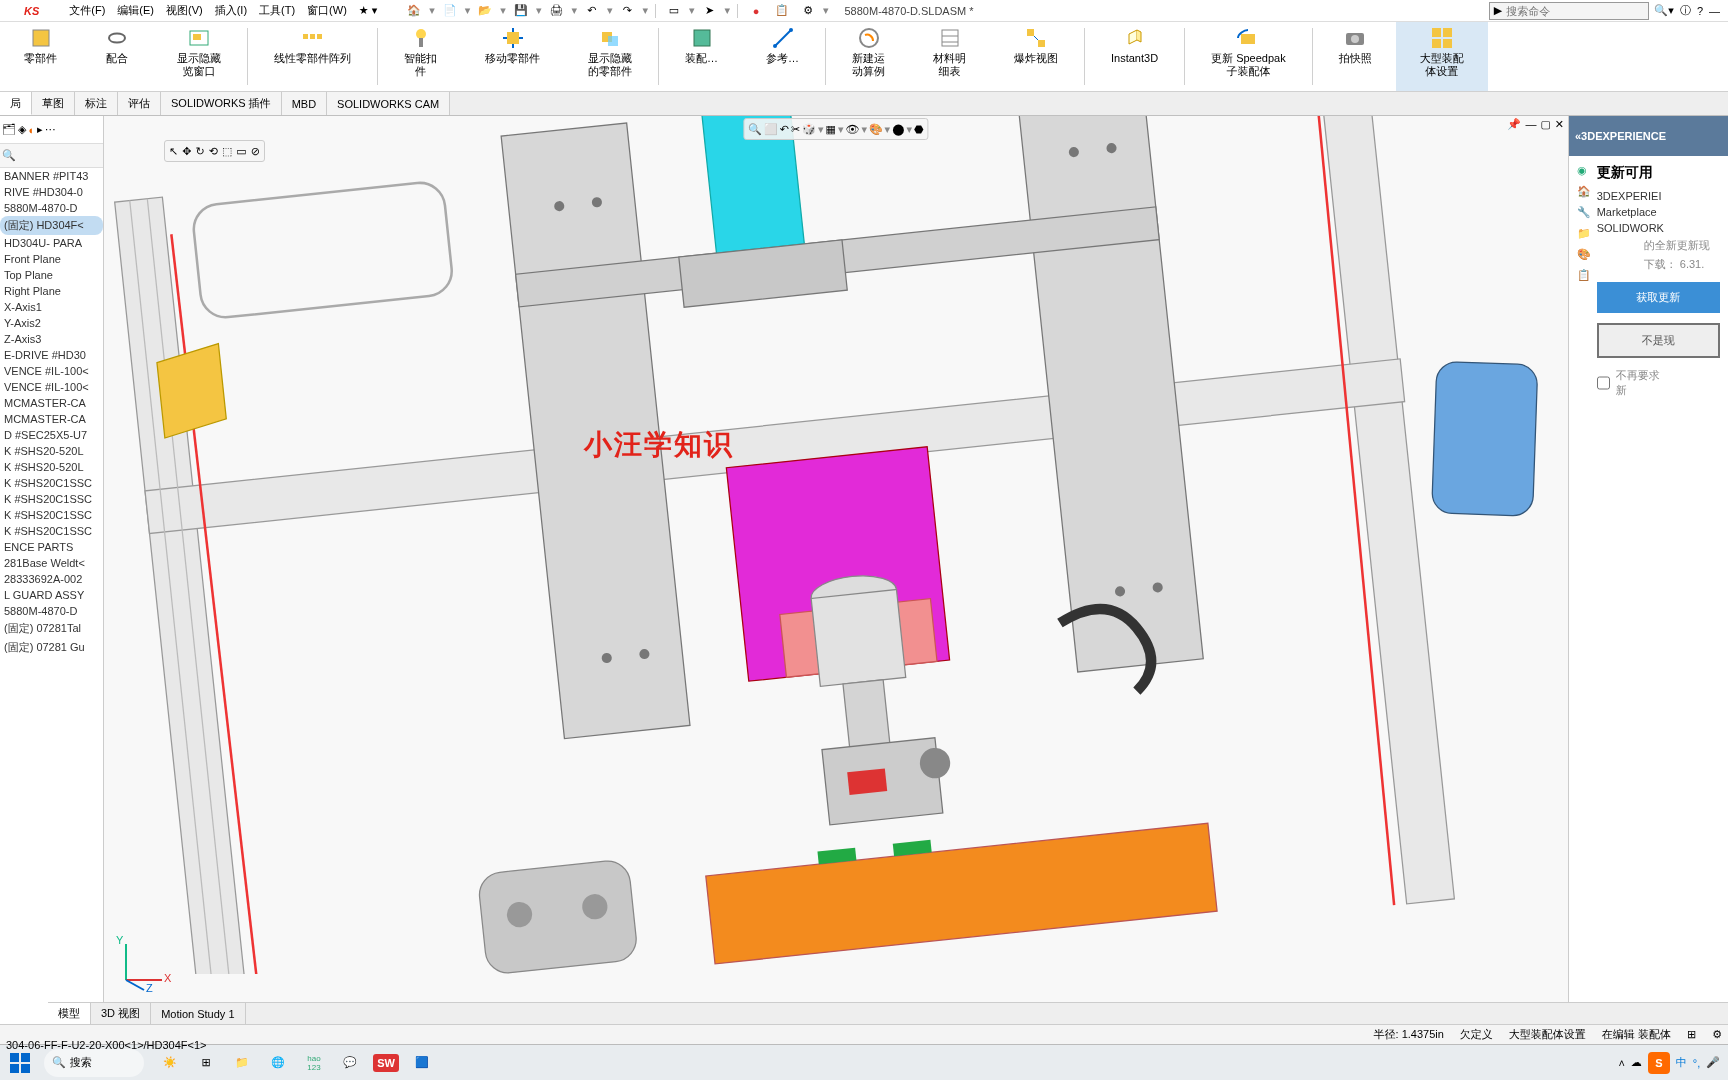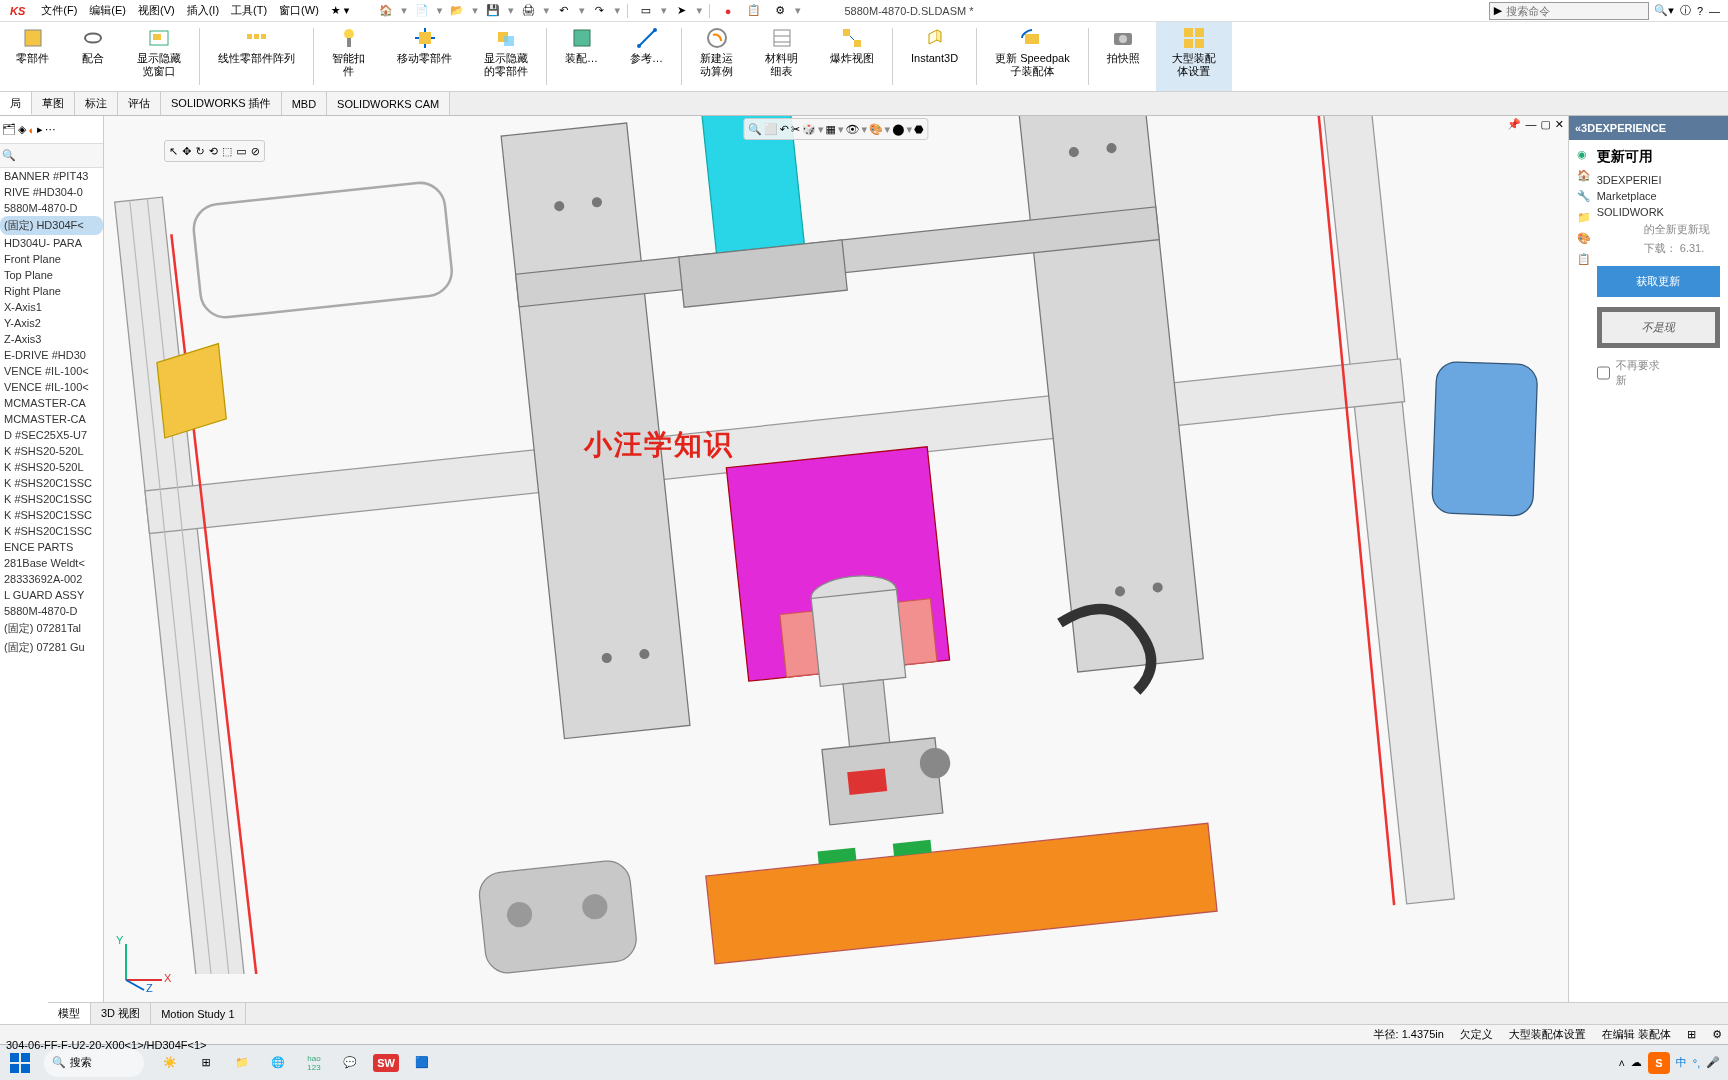--- a/index.html
+++ b/index.html
@@ -1,58 +1,58 @@
 <!DOCTYPE html>
 <html><head>
 <meta charset="utf-8">
 <style>
 *{margin:0;padding:0;box-sizing:border-box;font-family:"Microsoft YaHei","Segoe UI",sans-serif;font-size:11px;}
 body{width:1728px;height:1080px;background:#fff;overflow:hidden;position:relative;}
 .menubar{height:22px;background:#fff;display:flex;align-items:center;border-bottom:1px solid #ddd;}
-.sw-logo{color:#e2231a;font-weight:bold;font-style:italic;padding:0 10px;}
+.sw-logo{color:#e2231a;font-weight:bold;font-style:italic;padding:0 24px;}
 .menubar .menu-item{padding:0 6px;cursor:pointer;}
 .quick-toolbar{display:flex;align-items:center;margin-left:20px;gap:4px;}
 .qt-btn{width:22px;height:18px;display:flex;align-items:center;justify-content:center;cursor:pointer;}
 .qt-sep{width:1px;height:14px;background:#ccc;margin:0 3px;}
 .doc-title{position:absolute;left:50%;transform:translateX(-50%);color:#444;margin-left:45px;}
 .search-area{margin-left:auto;display:flex;align-items:center;gap:6px;padding-right:8px;}
 .search-box{width:160px;height:18px;border:1px solid #999;background:#f4f4f4;padding:0 4px;display:flex;align-items:center;gap:4px;}
 .search-box input{border:none;background:transparent;width:100%;outline:none;}
 .ribbon{height:70px;background:#fff;border-bottom:1px solid #d0d0d0;display:flex;}
-.ribbon-btn{display:flex;flex-direction:column;align-items:center;justify-content:flex-start;padding:4px 16px;min-width:36px;cursor:pointer;text-align:center;line-height:1.2;}
+.ribbon-btn{display:flex;flex-direction:column;align-items:center;justify-content:flex-start;padding:4px 24px;min-width:36px;cursor:pointer;text-align:center;line-height:1.2;}
 .ribbon-btn.active{background:#d9e8f5;}
 .ribbon-icon{width:24px;height:24px;margin-bottom:2px;display:flex;align-items:center;justify-content:center;}
 .ribbon-sep{width:1px;background:#d0d0d0;margin:6px 2px;}
 .tabs-bar{height:24px;background:#eee;display:flex;align-items:center;border-bottom:1px solid #c0c0c0;}
 .tab{padding:0 10px;height:100%;display:flex;align-items:center;cursor:pointer;border-right:1px solid #ccc;background:#f4f4f4;}
 .tab.active{background:#fff;border-bottom:1px solid #fff;}
 .main-area{display:flex;height:calc(100% - 22px - 70px - 24px - 22px - 20px - 36px);}
 .feature-panel{width:104px;background:#fff;border-right:1px solid #ccc;overflow:hidden;}
 .fp-icons{height:28px;display:flex;align-items:center;gap:2px;padding:0 2px;border-bottom:1px solid #ddd;}
 .fp-icons2{height:24px;display:flex;align-items:center;gap:2px;padding:0 2px;border-bottom:1px solid #ddd;background:#f6f6f6;}
 .fp-list{overflow-y:auto;height:calc(100% - 52px);}
 .fp-item{padding:2px 4px;white-space:nowrap;overflow:hidden;cursor:pointer;color:#333;}
 .fp-item.sel{background:#c2dcf2;border-radius:8px;}
 .viewport{flex:1;position:relative;background:#f8f8f8;overflow:hidden;}
 .vp-toolbar{position:absolute;top:2px;left:50%;transform:translateX(-50%);height:22px;display:flex;gap:2px;background:rgba(245,245,245,.9);border:1px solid #ccc;border-radius:3px;padding:0 4px;align-items:center;z-index:5;}
 .vp-context{position:absolute;top:24px;left:60px;height:22px;display:flex;gap:4px;background:rgba(245,245,245,.92);border:1px solid #ccc;border-radius:3px;padding:0 4px;align-items:center;z-index:5;}
 .vp-winctrl{position:absolute;top:2px;right:4px;display:flex;gap:4px;z-index:5;}
 .triad{position:absolute;bottom:10px;left:10px;width:60px;height:60px;z-index:5;}
 .watermark{position:absolute;top:310px;left:480px;font-size:28px;color:#e2231a;font-weight:bold;z-index:6;letter-spacing:2px;}
 .side-panel{width:160px;border-left:1px solid #ccc;background:#fff;display:flex;flex-direction:column;}
-.sp-header{height:24px;background:#5b7a9b;color:#fff;display:flex;align-items:center;padding:0 6px;font-weight:bold;}
+.sp-header{height:40px;background:#5b7a9b;color:#fff;display:flex;align-items:center;padding:0 6px;font-weight:bold;}
 .sp-body{flex:1;padding:8px;display:flex;gap:6px;}
 .sp-icons{display:flex;flex-direction:column;gap:8px;}
 .sp-content{flex:1;}
 .sp-title{font-size:14px;font-weight:bold;margin-bottom:8px;}
 .sp-text{margin-bottom:4px;color:#333;}
 .sp-gray{color:#888;padding-left:47px;}
 .sp-btn{display:block;width:100%;padding:8px 4px;margin-top:10px;text-align:center;cursor:pointer;}
 .sp-btn.primary{background:#3b8fd6;color:#fff;}
-.sp-btn.secondary{background:#eee;border:5px solid #737373;color:#555;font-style:italic;}
+.sp-btn.secondary{background:#eee;border:2px solid #737373;color:#555;}
 .sp-check{display:flex;gap:6px;margin-top:10px;color:#888;}
 .bottom-tabs{height:22px;background:#eee;display:flex;align-items:center;border-top:1px solid #ccc;margin-left:48px;}
 .bt-tab{padding:0 10px;height:100%;display:flex;align-items:center;border-right:1px solid #ccc;cursor:pointer;}
 .bt-tab.active{background:#fff;}
 .status-bar{height:20px;background:#f4f4f4;border-top:1px solid #ccc;display:flex;align-items:center;padding:0 6px;gap:16px;}
 .status-bar .st-left{flex:1;overflow:hidden;white-space:nowrap;margin-top:20px;}
 .taskbar{height:36px;background:#e8ecef;display:flex;align-items:center;border-top:1px solid #bbb;}
 .start-btn{width:40px;height:100%;display:flex;align-items:center;justify-content:center;cursor:pointer;}
 .tb-search{display:flex;align-items:center;gap:4px;padding:0 8px;background:rgba(255,255,255,.5);width:100px;height:28px;border-radius:14px;margin-left:4px;}
 .tb-icons{display:flex;gap:4px;margin-left:10px;}

